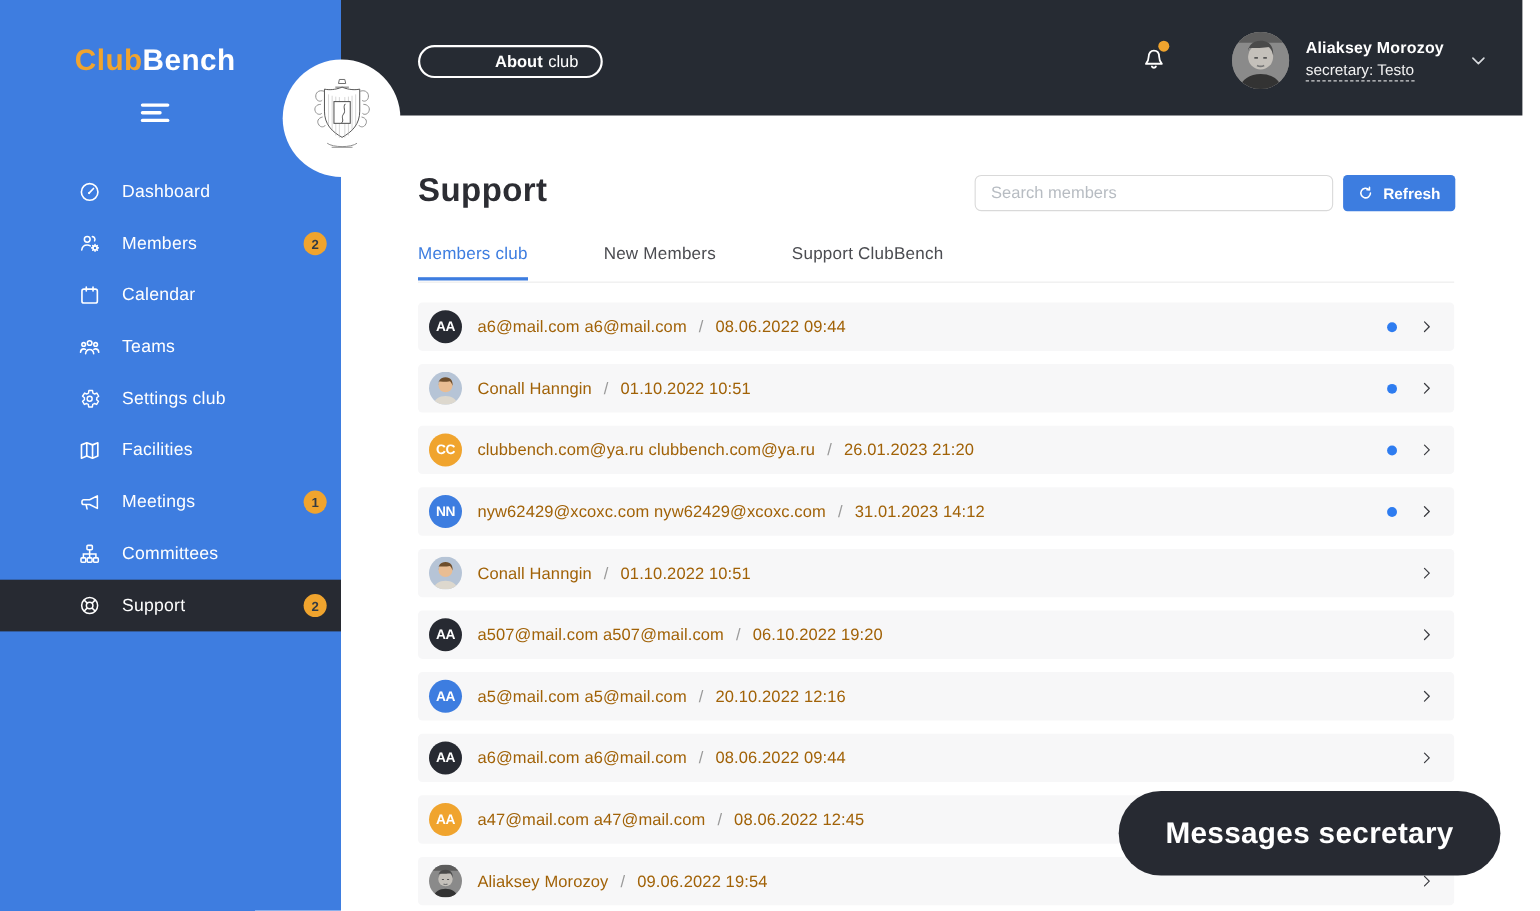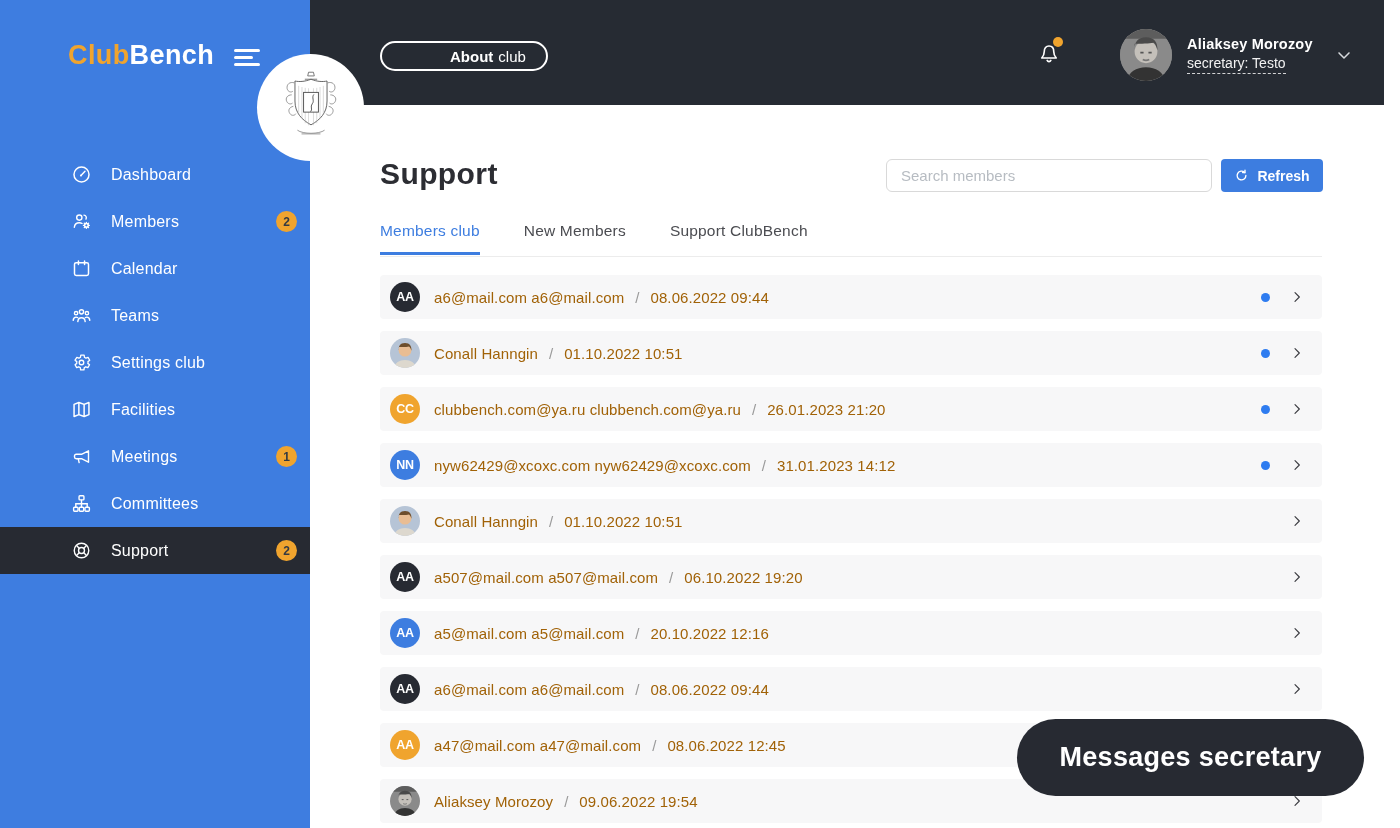--- a/index.html
+++ b/index.html
@@ -4,21 +4,21 @@
 <style>
   * { margin:0; padding:0; box-sizing:border-box; }
   html,body { width:1400px; height:828px; }
   body {
     position:relative; background:#fff; overflow:hidden;
     font-family:"Liberation Sans", sans-serif;
     -webkit-font-smoothing:antialiased;
   }
   
   .sidebar { position:absolute; left:0; top:0; width:310px; height:828px; background:#3e7de0; z-index:2; }
-  .logo-row { position:absolute; left:68px; top:40px; display:flex; align-items:center; gap:20px; }
+  .logo-row { position:absolute; left:68px; top:40px; display:flex; align-items:center; gap:20px;flex-direction:column; }
   .logo { font-size:27px; font-weight:800; letter-spacing:.4px; white-space:nowrap; }
   .logo .lp { color:#f0a42e; } .logo .ls { color:#fff; }
   .hamburger { width:26px; display:flex; flex-direction:column; gap:4px; cursor:pointer; padding-top:3px; }
   .hamburger span { height:3px; background:#fff; border-radius:2px; width:26px; }
   .hamburger span:nth-child(2) { width:19px; }
   .nav { position:absolute; left:0; top:151px; width:310px; }
   .nav-item { height:47px; display:flex; align-items:center; color:#fff; font-size:16px; position:relative; cursor:pointer; }
   .nav-item.active { background:#272a32; }
   .nav-icon { position:absolute; left:71px; width:21px; height:21px; color:#fff; display:flex; }
   .nav-icon svg { width:21px; height:21px; }
@@ -49,21 +49,21 @@
   
   .page-title { position:absolute; left:380px; top:157px; font-size:30px; font-weight:800; color:#2c2d33; letter-spacing:.4px; }
   .search-input { position:absolute; left:886px; top:159px; width:326px; height:33px;
                   border:1px solid #d9d9d9; border-radius:6px; padding:0 14px; font-size:15px; color:#444;
                   font-family:inherit; outline:none; background:#fff; }
   .search-input::placeholder { color:#b7bcc2; }
   .refresh-btn { position:absolute; left:1221px; top:159px; width:102px; height:33px;
                  background:#3d7de0; border:none; border-radius:4px; color:#fff; font-size:14px; font-weight:600;
                  display:flex; align-items:center; justify-content:center; gap:8px; cursor:pointer; font-family:inherit; }
   .refresh-btn .ri { width:15px; height:15px; display:flex; } .refresh-btn .ri svg { width:15px; height:15px; }
-  .tabs { position:absolute; left:380px; top:222px; display:flex; gap:44px; }
+  .tabs { position:absolute; left:380px; top:222px; display:flex; gap:69px; }
   .tab { font-size:15.5px; color:#4b4c51; padding-bottom:12px; border-bottom:3px solid transparent; cursor:pointer; letter-spacing:.2px; }
   .tab.active { color:#3d7de0; border-bottom-color:#3d7de0; }
   .tabs-line { position:absolute; left:380px; top:256px; width:942px; height:1px; background:#ececec; }
   .rows { position:absolute; left:380px; top:275px; width:942px; display:flex; flex-direction:column; gap:12px; }
   .row { height:44px; background:#f7f7f8; border-radius:4px; display:flex; align-items:center;
          padding-left:10px; position:relative; cursor:pointer;text-align:right; }
   .row-avatar { width:30px; height:30px; border-radius:50%; margin-right:14px; overflow:hidden; flex:0 0 auto;
                 display:flex; align-items:center; justify-content:center;
                 color:#fff; font-size:12.5px; font-weight:700; letter-spacing:-.3px; }
   .row-avatar svg { width:100%; height:100%; display:block; }

